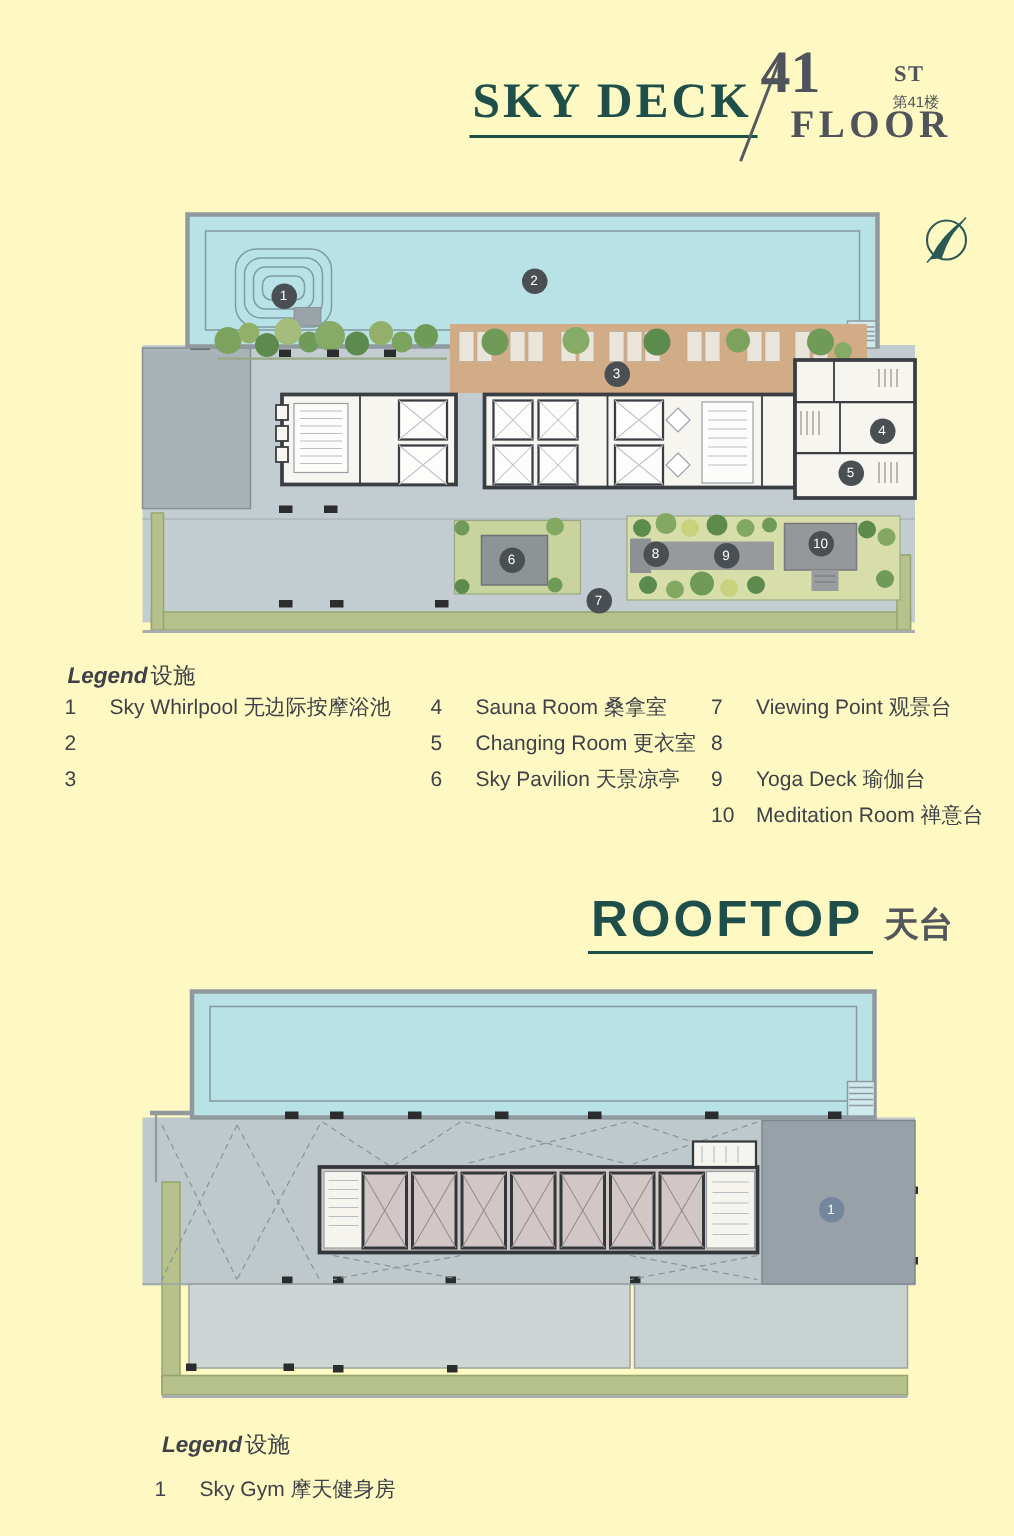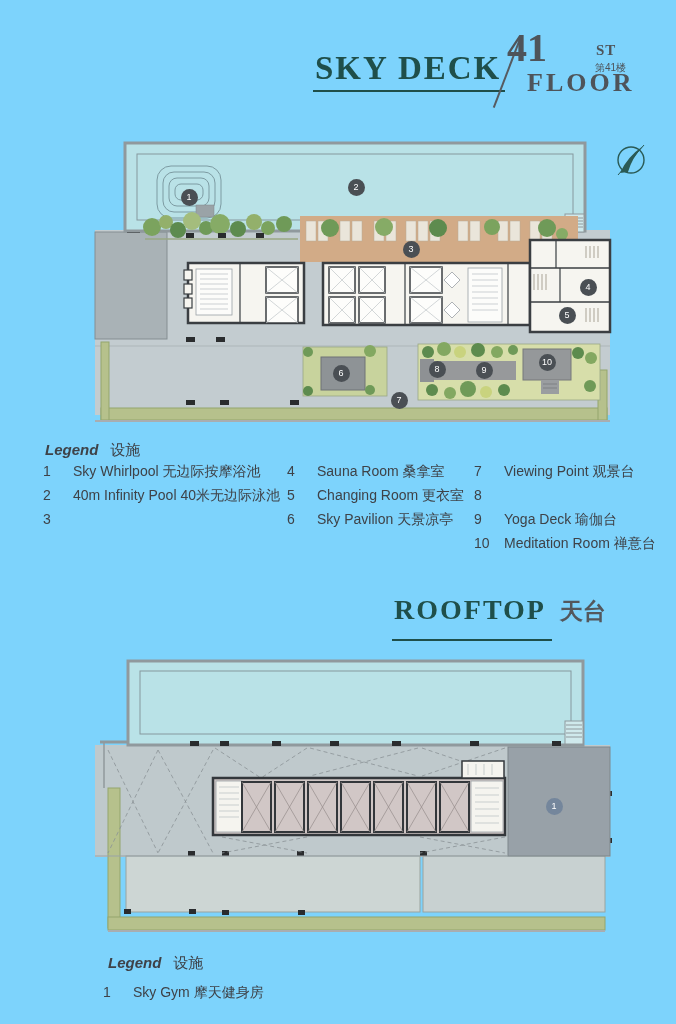--- a/index.html
+++ b/index.html
@@ -1,39 +1,39 @@
 <!DOCTYPE html>
 <html><head>
 <meta charset="utf-8">
 <style>
   html,body{margin:0;padding:0;background:#d9dadc;}
-  #canvas{position:relative;width:676px;height:1024px;background:#7dd3fc;overflow:hidden;
+  #canvas{position:relative;width:676px;height:1024px;background:#fef9c3;overflow:hidden;
           font-family:"Liberation Sans",sans-serif;color:#3e4248;}
   svg{position:absolute;left:0;top:0;}
   
   .t-skydeck{position:absolute;left:313px;top:50px;font-family:"Liberation Serif",serif;
      font-weight:700;font-size:33px;letter-spacing:2px;color:#1f4f4a;
      border-bottom:2.5px solid #1f4f4a;padding:0 4px 3px 2px;}
   .t-slash{position:absolute;left:506px;top:36px;width:2px;height:74px;background:#565b61;
      transform:rotate(21deg);}
   .t-41{position:absolute;left:507px;top:28px;font-family:"Liberation Serif",serif;
      font-weight:700;font-size:40px;color:#4e545a;line-height:1;}
   .t-st{position:absolute;left:596px;top:42px;font-family:"Liberation Serif",serif;
      font-weight:600;font-size:15px;color:#4e545a;letter-spacing:1px;}
   .t-cn41{position:absolute;left:595px;top:61px;font-size:10px;font-weight:400;color:#4e545a;}
   .t-floor{position:absolute;left:527px;top:68px;font-family:"Liberation Serif",serif;
      font-weight:600;font-size:26px;letter-spacing:3px;color:#4e545a;}
   .t-rooftop{position:absolute;left:392px;top:594px;}
-  .t-rooftop .en{font-family:Liberation Serif, serif;font-weight:700;font-size:28px;
-     letter-spacing:2px;color:#1f4f4a;border-bottom:2.5px solid #1f4f4a;padding:0 6px 14px 2px;}
+  .t-rooftop .en{font-family:Liberation Sans, sans-serif;font-weight:700;font-size:34px;
+     letter-spacing:2px;color:#1f4f4a;border-bottom:2.5px solid #1f4f4a;padding:0 6px 2px 2px;}
   .t-rooftop .cn{font-size:23px;font-weight:700;color:#53575c;margin-left:8px;text-align:right;}
   
   .legend-head{position:absolute;font-size:15px;color:#3e4248;}
   .legend-head .lg{font-style:italic;font-weight:bold;}
-  .legend-head .cn{font-style:normal;margin-left:12px;}
+  .legend-head .cn{font-style:normal;margin-left:2px;}
   .lg-col{position:absolute;font-size:14px;line-height:24px;color:#3e4248;}
   .lg-row{display:flex;}
   .lg-n{width:20px;text-align:left;flex:0 0 20px;}
   .lg-l{margin-left:10px;white-space:nowrap;}
   
   .mk{position:absolute;width:17px;height:17px;border-radius:50%;background:#4a4f54;
       color:#fff;font-size:9px;display:flex;align-items:center;justify-content:center;
       letter-spacing:0;line-height:1;}
   .mk.blue{background:#74869c;}
 </style>
@@ -403,21 +403,20 @@
   <div class="legend-head" style="left:45px;top:441px">
     <span class="lg">Legend</span><span class="cn">设施</span>
   </div>
   <div class="lg-col" style="left:43px;top:459px">
     <div class="lg-row">
         <span class="lg-n">1</span>
         <span class="lg-l">Sky Whirlpool 无边际按摩浴池</span>
       </div>
     <div class="lg-row">
         <span class="lg-n">2</span>
-        <span class="lg-l">40m Infinity Pool 40米无边际泳池</span>
       </div>
     <div class="lg-row">
         <span class="lg-n">3</span>
       </div>
   </div>
   <div class="lg-col" style="left:287px;top:459px">
     <div class="lg-row">
         <span class="lg-n">4</span>
         <span class="lg-l">Sauna Room 桑拿室</span>
       </div>

